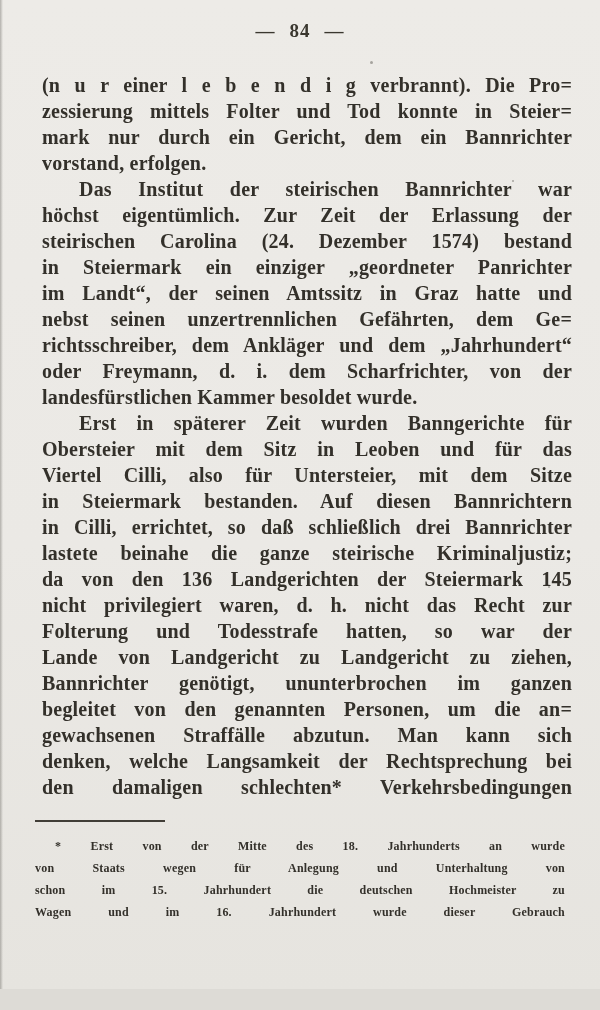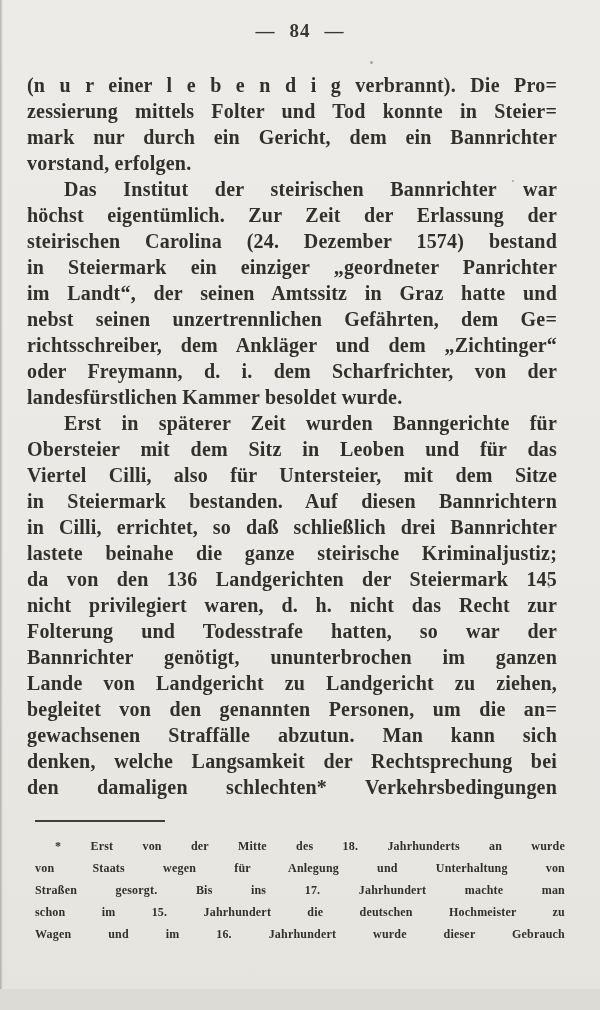--- a/index.html
+++ b/index.html
@@ -28,21 +28,21 @@
     top: 20px; left: 0;
     width: 100%;
     text-align: center;
     font-size: 19px;
     letter-spacing: 1px;
     color: #3a372f;
   }
   .page-header .dash { margin: 0 14px; }
   .text-block {
     position: absolute;
-    left: 27px; top: 72px;
+    left: 42px; top: 72px;
     width: 530px;
     font-size: 20px;
     line-height: 26px;
     letter-spacing: 0.2px;
   }
   .line {
     text-align: justify;
     text-align-last: justify;
     white-space: normal;
     height: 26px;
@@ -100,49 +100,48 @@
         <div class="line">mark nur durch ein Gericht, dem ein Bannrichter</div>
         <div class="line lastline">vorstand, erfolgen.</div>
       </div>
       <div class="para indent">
         <div class="line">Das Institut der steirischen Bannrichter war</div>
         <div class="line">höchst eigentümlich. Zur Zeit der Erlassung der</div>
         <div class="line">steirischen Carolina (24. Dezember 1574) bestand</div>
         <div class="line">in Steiermark ein einziger „geordneter Panrichter</div>
         <div class="line">im Landt“, der seinen Amtssitz in Graz hatte und</div>
         <div class="line">nebst seinen unzertrennlichen Gefährten, dem Ge=</div>
-        <div class="line">richtsschreiber, dem Ankläger und dem „Zichtinger“</div>
+        <div class="line">richtsschreiber, dem Ankläger und dem „Jahrhundert“</div>
         <div class="line">oder Freymann, d. i. dem Scharfrichter, von der</div>
         <div class="line lastline">landesfürstlichen Kammer besoldet wurde.</div>
       </div>
       <div class="para indent">
         <div class="line">Erst in späterer Zeit wurden Banngerichte für</div>
         <div class="line">Obersteier mit dem Sitz in Leoben und für das</div>
         <div class="line">Viertel Cilli, also für Untersteier, mit dem Sitze</div>
         <div class="line">in Steiermark bestanden. Auf diesen Bannrichtern</div>
         <div class="line">in Cilli, errichtet, so daß schließlich drei Bannrichter</div>
         <div class="line">lastete beinahe die ganze steirische Kriminaljustiz;</div>
         <div class="line">da von den 136 Landgerichten der Steiermark 145</div>
         <div class="line">nicht privilegiert waren, d. h. nicht das Recht zur</div>
         <div class="line">Folterung und Todesstrafe hatten,  so war der</div>
+        <div class="line">Lande von Landgericht zu Landgericht zu ziehen,</div>
         <div class="line">Bannrichter genötigt,  ununterbrochen im ganzen</div>
-        <div class="line">Lande von Landgericht zu Landgericht zu ziehen,</div>
         <div class="line">begleitet von den genannten Personen, um die an=</div>
         <div class="line">gewachsenen Straffälle abzutun.  Man kann sich</div>
         <div class="line">denken, welche Langsamkeit der Rechtsprechung bei</div>
         <div class="line">den damaligen schlechten* Verkehrsbedingungen</div>
       </div>
     </div>
 
   <div class="footnote">
     <hr class="footnote-rule">
     <div id="footnote-lines">
         <div class="fline findent">* Erst von der Mitte des 18. Jahrhunderts an wurde</div>
         <div class="fline">von Staats wegen für Anlegung und Unterhaltung von</div>
-        <div class="fline">Straßen gesorgt. Bis ins 17. Jahrhundert machte man</div>
         <div class="fline">schon im 15. Jahrhundert die deutschen Hochmeister zu</div>
         <div class="fline">Wagen und im 16. Jahrhundert wurde dieser Gebrauch</div>
       </div>
   </div>
 
   <div class="speck s1"></div>
   <div class="speck s2"></div>
   <div class="speck s3"></div>
   <div class="speck s4"></div>
 

